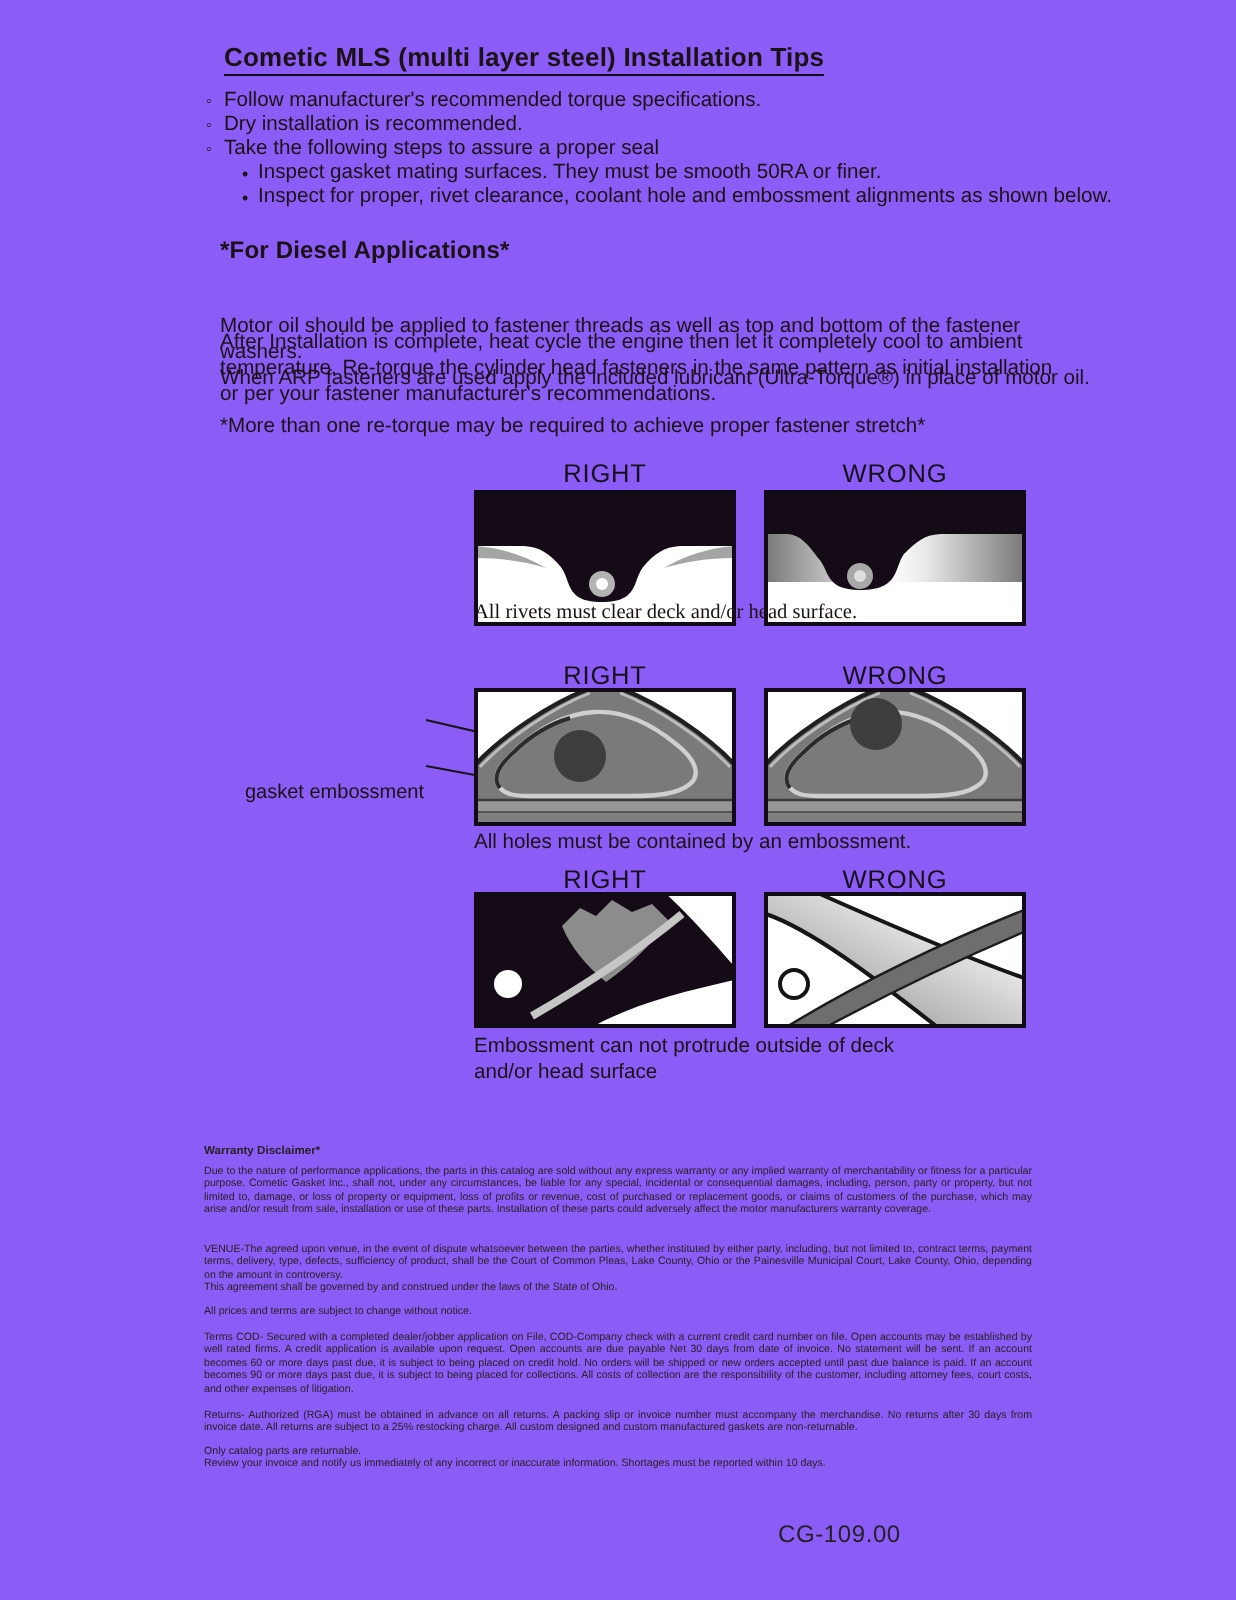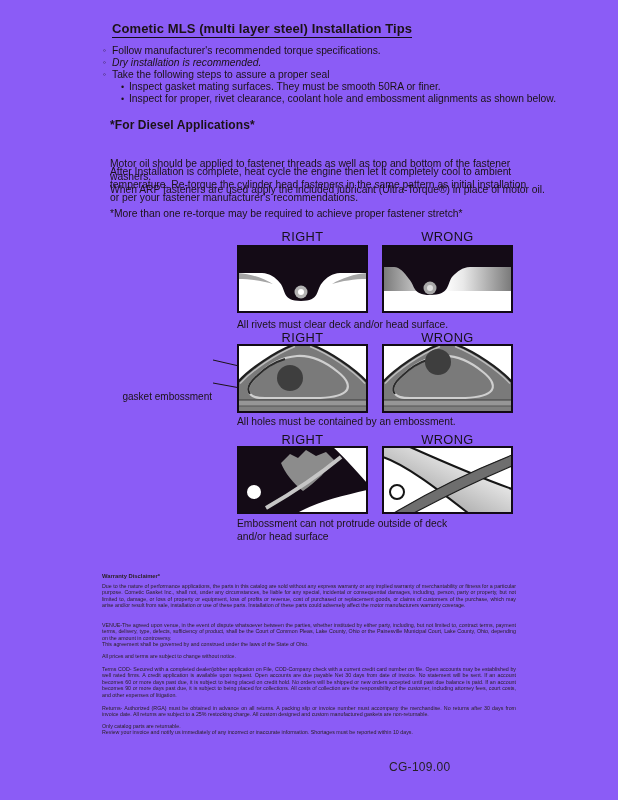--- a/index.html
+++ b/index.html
@@ -27,21 +27,21 @@
   svg{display:block;}
 </style>
 </head>
 <body>
 
 <div class="page">
 
   <div class="abs title">Cometic MLS (multi layer steel) Installation Tips</div>
 
   <div class="abs tipline" style="top:45px;"><span class="mk">◦</span><span>Follow manufacturer's recommended torque specifications.</span></div>
-  <div class="abs tipline" style="top:57px;font-style:italic;"><span class="mk">◦</span><span>Dry installation is recommended.</span></div>
+  <div class="abs tipline" style="top:57px;"><span class="mk">◦</span><span>Dry installation is recommended.</span></div>
   <div class="abs tipline" style="top:69px;"><span class="mk">◦</span><span>Take the following steps to assure a proper seal</span></div>
   <div class="abs tipline sub" style="top:81px;"><span class="mk">•</span><span>Inspect gasket mating surfaces.  They must be smooth 50RA or finer.</span></div>
   <div class="abs h2" style="top:118px;">*For Diesel Applications*</div>
 
   <div class="abs tipline sub" style="top:93px;"><span class="mk">•</span><span>Inspect for proper, rivet clearance, coolant hole and embossment alignments as shown below.</span></div>
   <div class="abs para" style="top:137px;margin-top:20px;">Motor oil should be applied to fastener threads as well as top and bottom of the fastener washers.
 When ARP fasteners are used apply the included lubricant (Ultra-Torque®) in place of motor oil.</div>
   <div class="abs para" style="top:207px;">*More than one re-torque may be required to achieve proper fastener stretch*</div>
   <div class="abs para" style="top:165px;">After Installation is complete, heat cycle the engine then let it completely cool to ambient
 temperature. Re-torque the cylinder head fasteners in the same pattern as initial installation
@@ -71,21 +71,21 @@
       </linearGradient>
     </defs>
     <rect x="0" y="0" width="131" height="68" fill="#ffffff"></rect>
     <rect x="1" y="22" width="129" height="24" fill="url(#grad1)"></rect>
     <path d="M1,1 H130 V22 L88,22 C 80,22.5 76,26 70,32 C 65,39 68,50 48,50 C 30,50 33,40 27,34 C 22,27 18,22.5 12,22 L1,22 Z" fill="#140b16"></path>
     <circle cx="48" cy="43" r="6.5" fill="#a8a8a8"></circle>
     <circle cx="48" cy="43" r="3" fill="#dedede"></circle>
     <rect x="1" y="1" width="129" height="66" fill="none" stroke="#120a16" stroke-width="2"></rect>
   </svg>
 
-  <div class="abs caption" style="top:318px;">All rivets must clear deck and/or head surface.</div>
+  <div class="abs caption" style="top:300px;font-family:Liberation Serif, serif;">All rivets must clear deck and/or head surface.</div>
 
   <div class="abs dlabel" style="left:237px;top:330px;">RIGHT</div>
   <div class="abs dlabel" style="left:382px;top:330px;">WRONG</div>
 
   <div class="abs annot" style="left:92px;top:375px;margin-top:16px;">gasket embossment</div>
 
   <svg class="abs" style="left:212px;top:350px;" width="92" height="50" viewBox="0 0 92 50">
     <line x1="1" y1="10" x2="79" y2="28" stroke="#1b1216" stroke-width="1"></line>
     <line x1="1" y1="33" x2="50" y2="42" stroke="#1b1216" stroke-width="1"></line>
   </svg>

